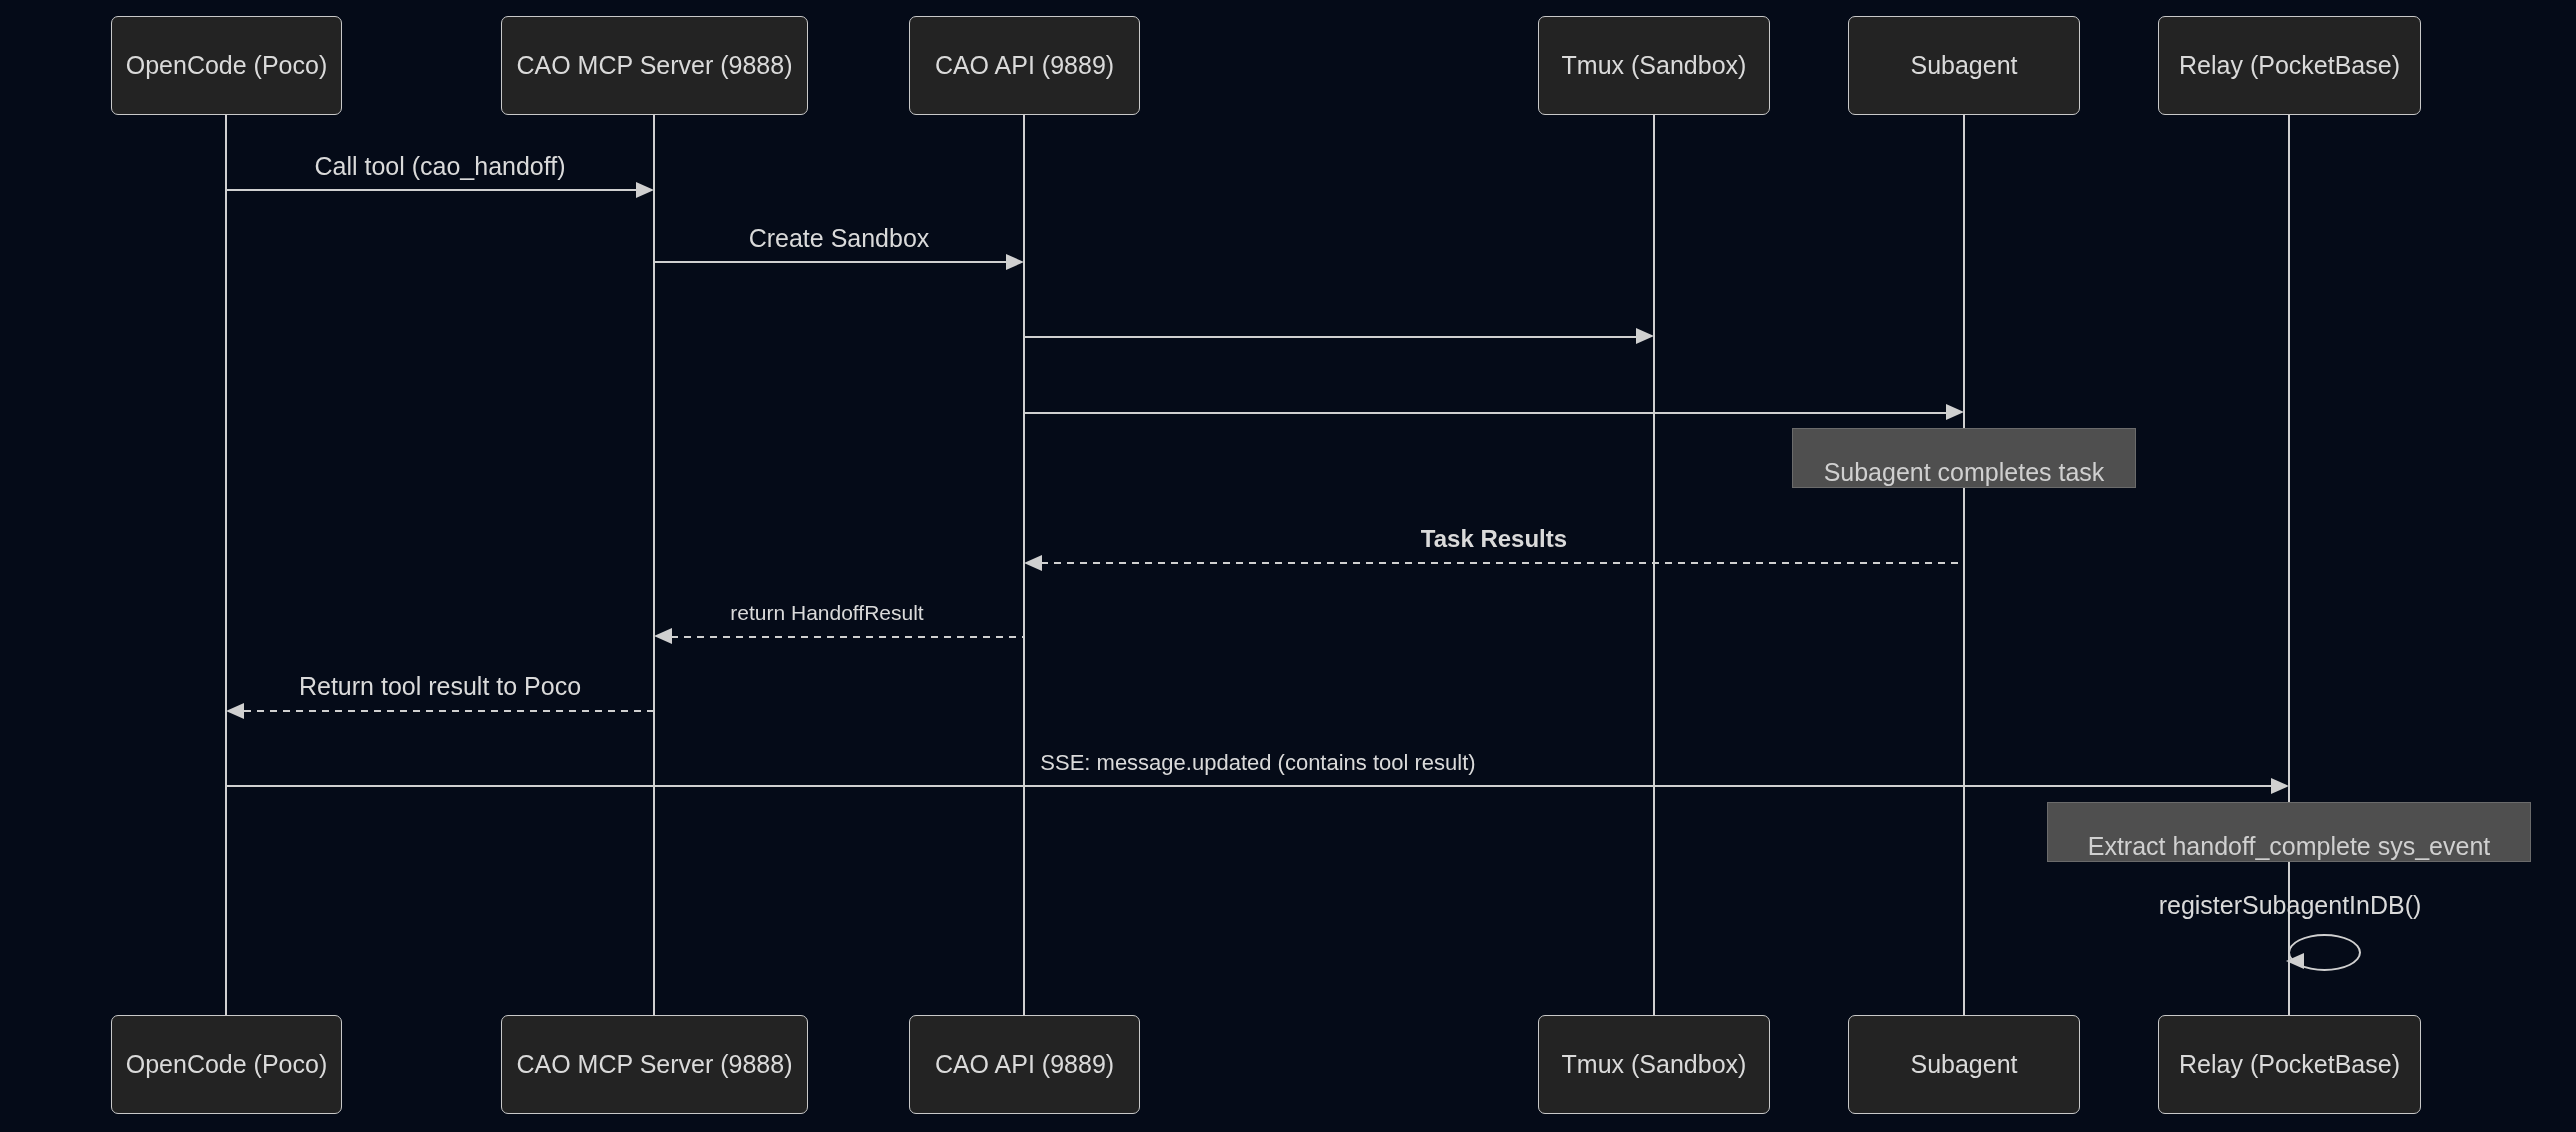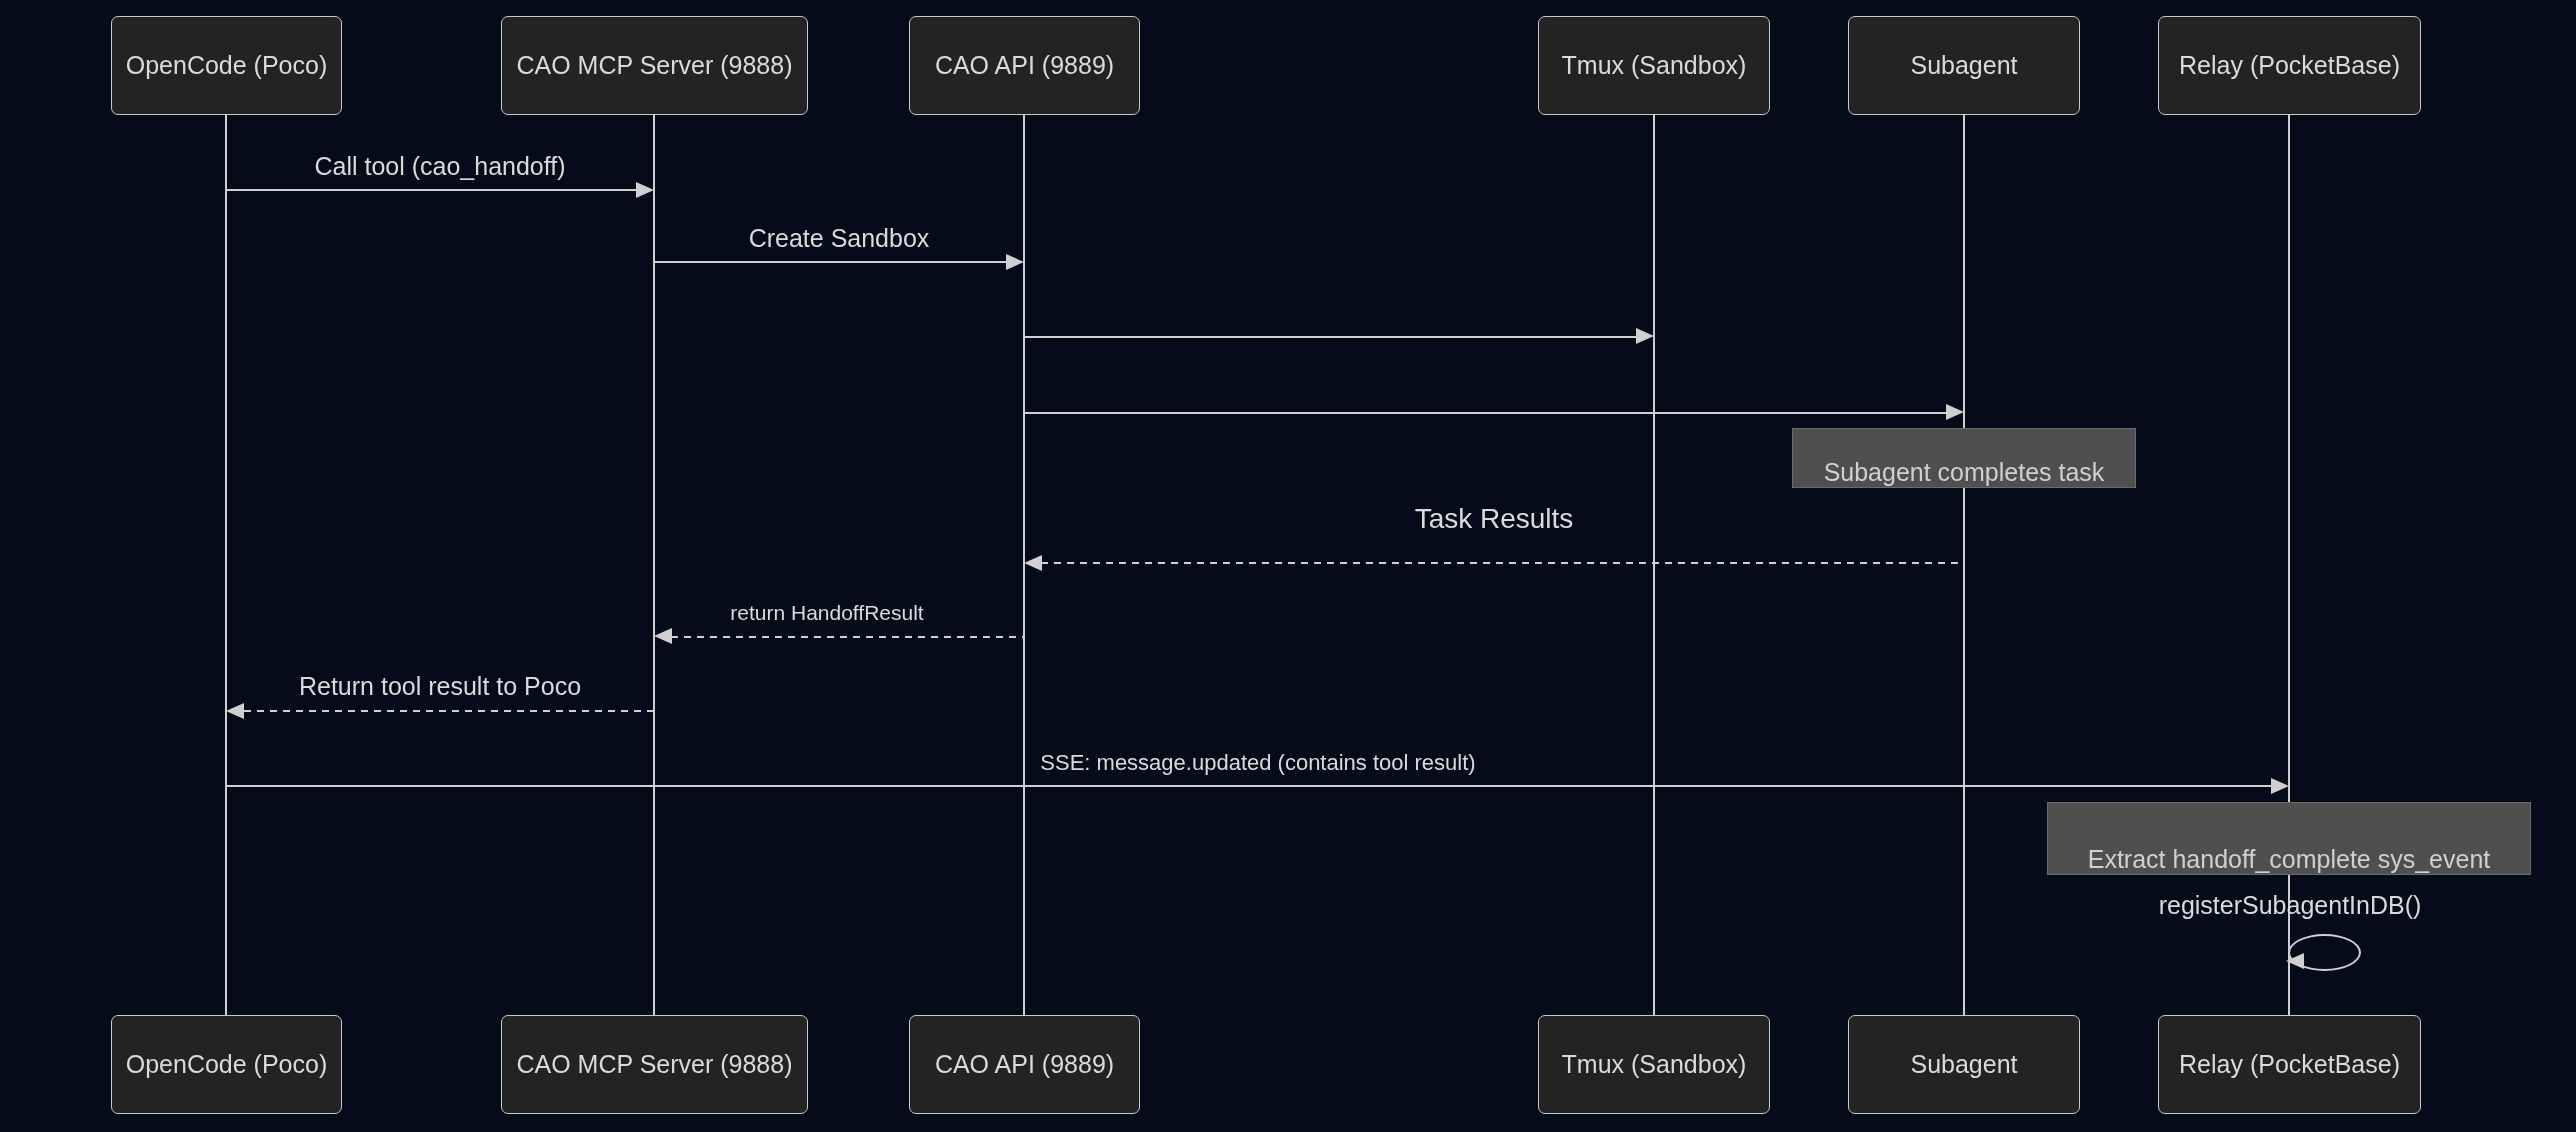--- a/index.html
+++ b/index.html
@@ -140,35 +140,35 @@
     <div class="msg-label" style="left: -57px; top: 152px; font-size: 25px;">Call tool (cao_handoff)</div>
     <div class="msg-line solid" style="top: 189px; left: 194px; width: 411px;"></div>
     <div class="arrow right" style="top: 182px; left: 604px;"></div>
     <div class="msg-label" style="left: 342px; top: 224px; font-size: 25px;">Create Sandbox</div>
     <div class="msg-line solid" style="top: 261px; left: 622px; width: 353px;"></div>
     <div class="arrow right" style="top: 254px; left: 974px;"></div>
     <div class="msg-line solid" style="top: 336px; left: 992px; width: 613px;"></div>
     <div class="arrow right" style="top: 328px; left: 1604px;"></div>
     <div class="msg-line solid" style="top: 412px; left: 992px; width: 923px;"></div>
     <div class="arrow right" style="top: 404px; left: 1914px;"></div>
-    <div class="msg-label" style="left: 997px; top: 504px; font-size: 28px;">Task Results</div>
+    <div class="msg-label" style="left: 997px; top: 524px; font-size: 24px; font-weight: bold;">Task Results</div>
     <div class="msg-line dashed" style="top: 562px; left: 1009px; width: 923px;"></div>
     <div class="arrow left" style="top: 555px; left: 992px;"></div>
     <div class="msg-label" style="left: 330px; top: 598px; font-size: 21px;">return HandoffResult</div>
     <div class="msg-line dashed" style="top: 636px; left: 639px; width: 353px;"></div>
     <div class="arrow left" style="top: 628px; left: 622px;"></div>
     <div class="msg-label" style="left: -57px; top: 672px; font-size: 25px;">Return tool result to Poco</div>
     <div class="msg-line dashed" style="top: 710px; left: 212px; width: 411px;"></div>
     <div class="arrow left" style="top: 703px; left: 194px;"></div>
     <div class="msg-label" style="left: 761px; top: 748px; font-size: 22px;">SSE: message.updated (contains tool result)</div>
     <div class="msg-line solid" style="top: 785px; left: 194px; width: 2046px;"></div>
     <div class="arrow right" style="top: 778px; left: 2239px;"></div>
     <div class="note" style="left: 1760px; top: 428px; width: 344px; height: 60px; font-size: 25px;">
       <span>Subagent completes task</span>
     </div>
-    <div class="note" style="left: 2015px; top: 802px; width: 484px; height: 73px; font-size: 25px;">
+    <div class="note" style="left: 2015px; top: 802px; width: 484px; height: 60px; font-size: 25px;">
       <span>Extract handoff_complete sys_event</span>
     </div>
     <div class="msg-label" style="left: 1793px; top: 891px; font-size: 25px;">registerSubagentInDB()</div>
     <div class="self-loop" style="left: 2256px; top: 934px; width: 73px; height: 37px;"></div>
     <div class="arrow left" style="left: 2254px; top: 953px;"></div>
   </div>
 
 
 </body></html>

